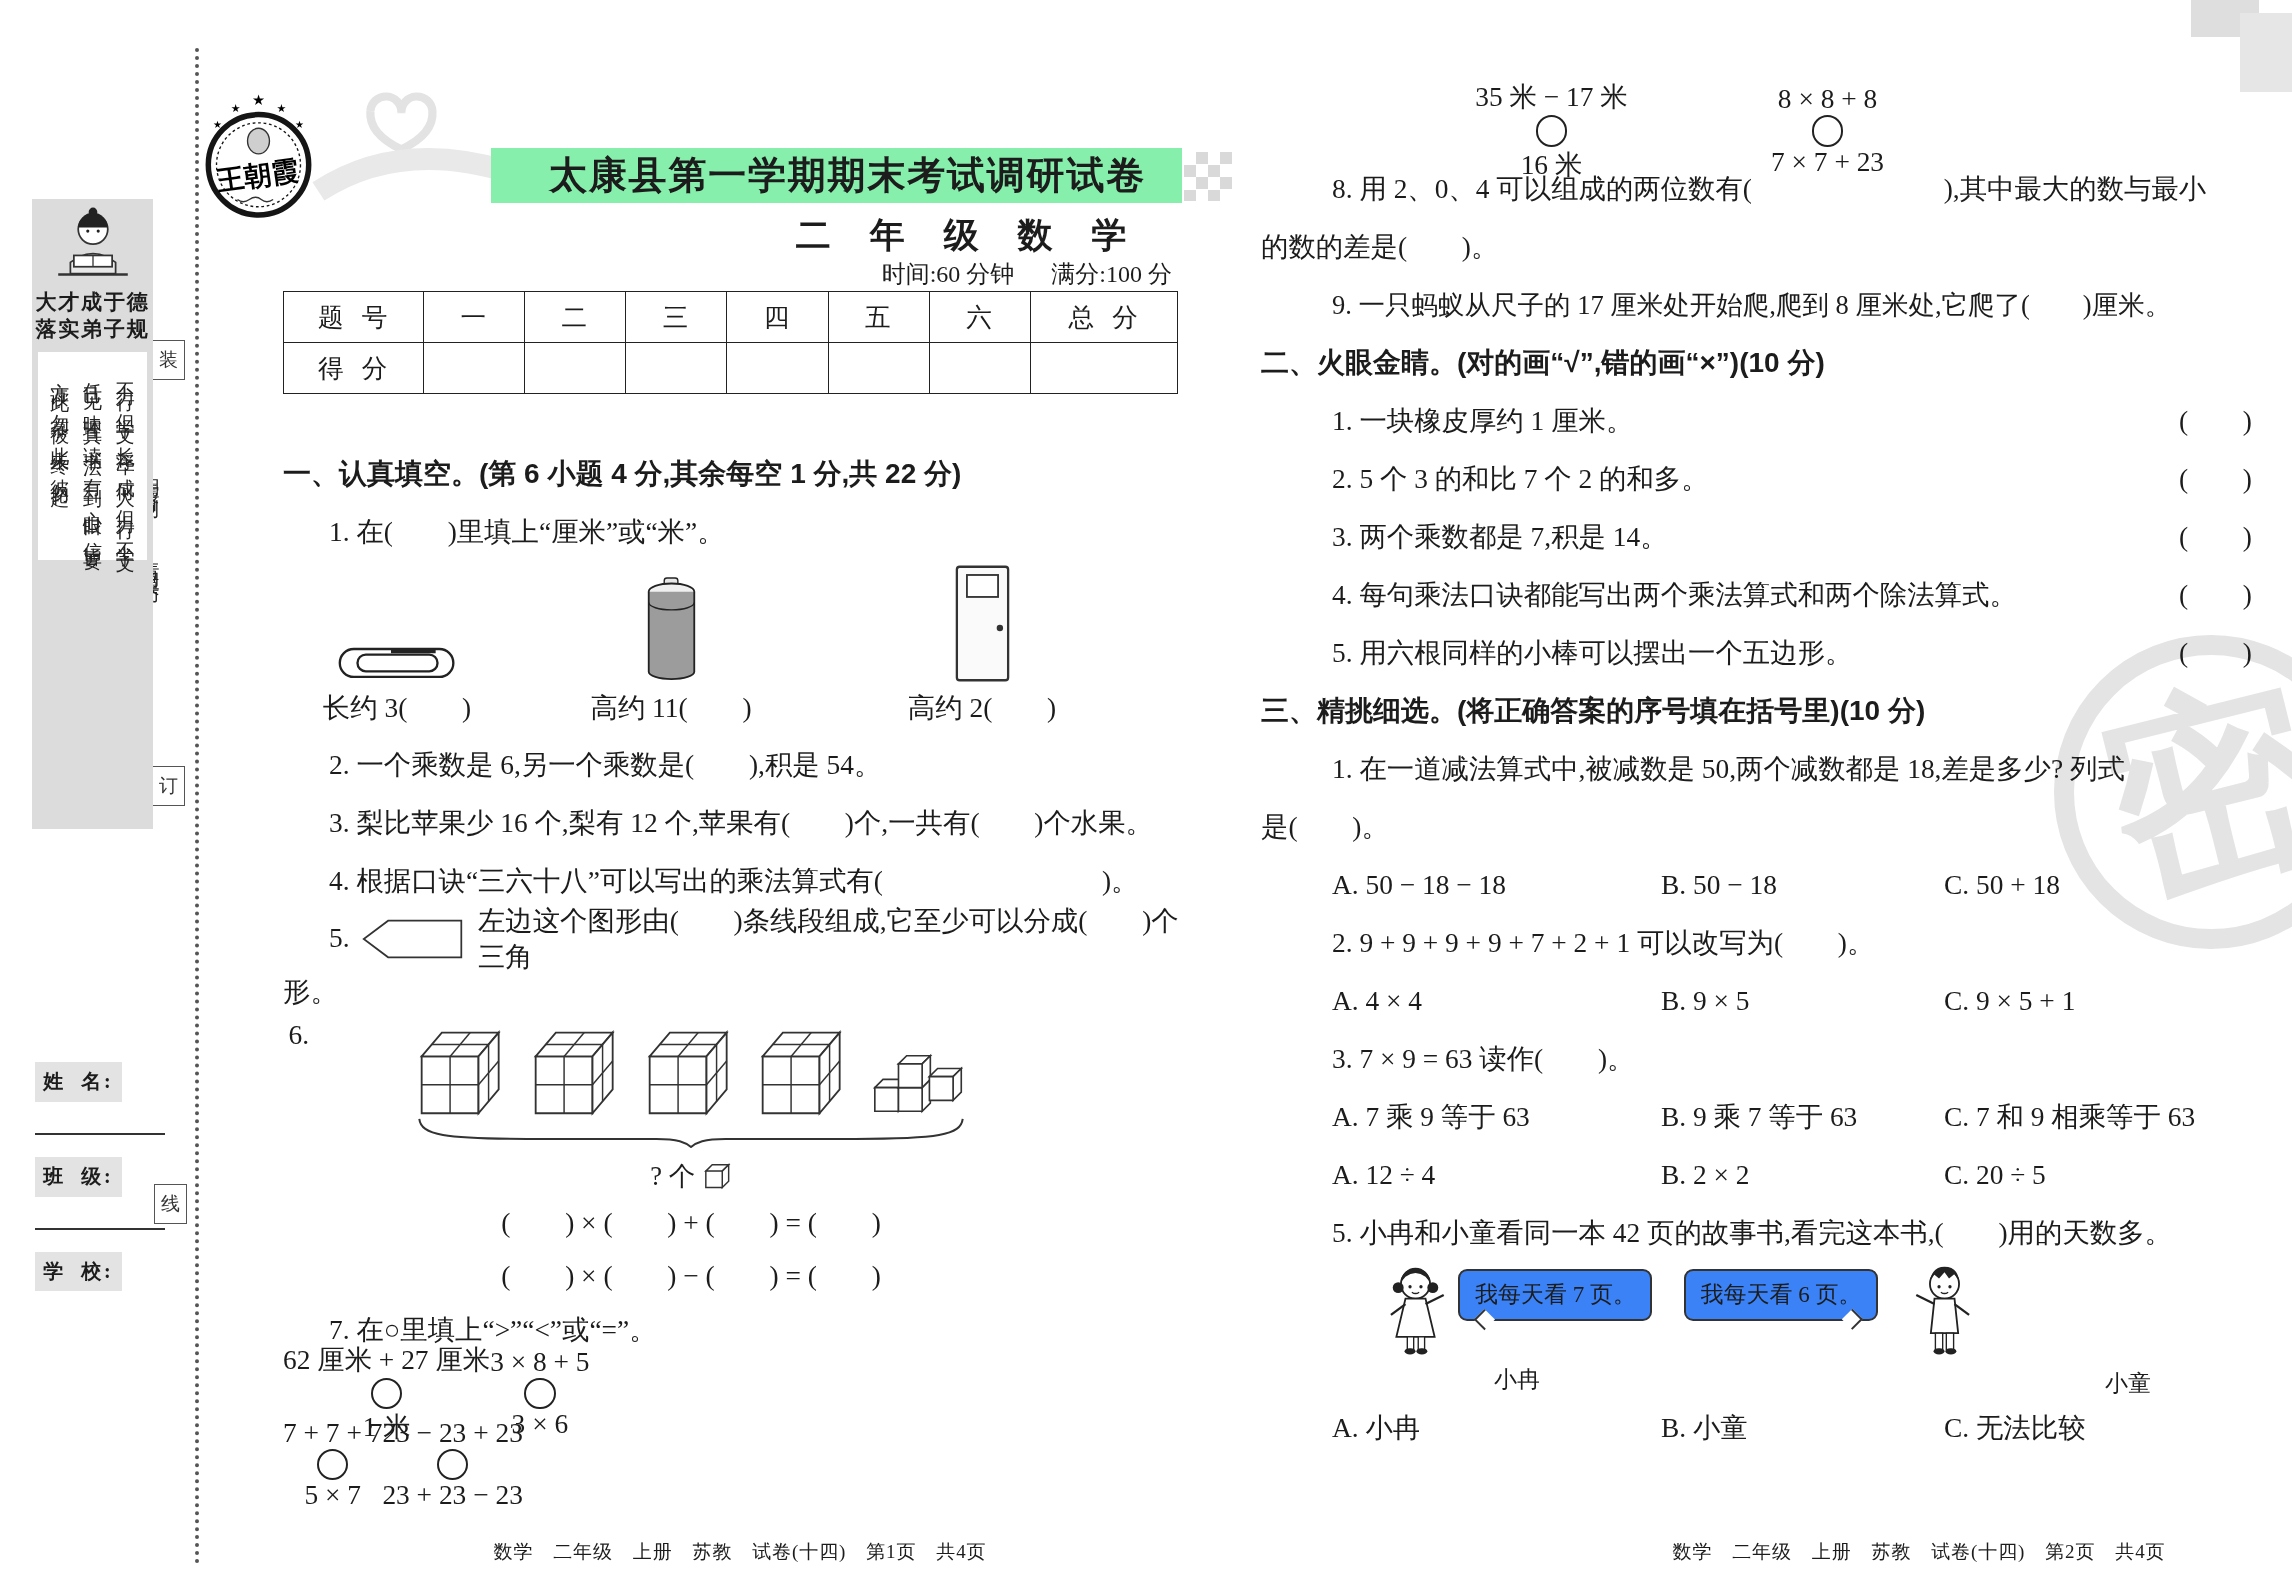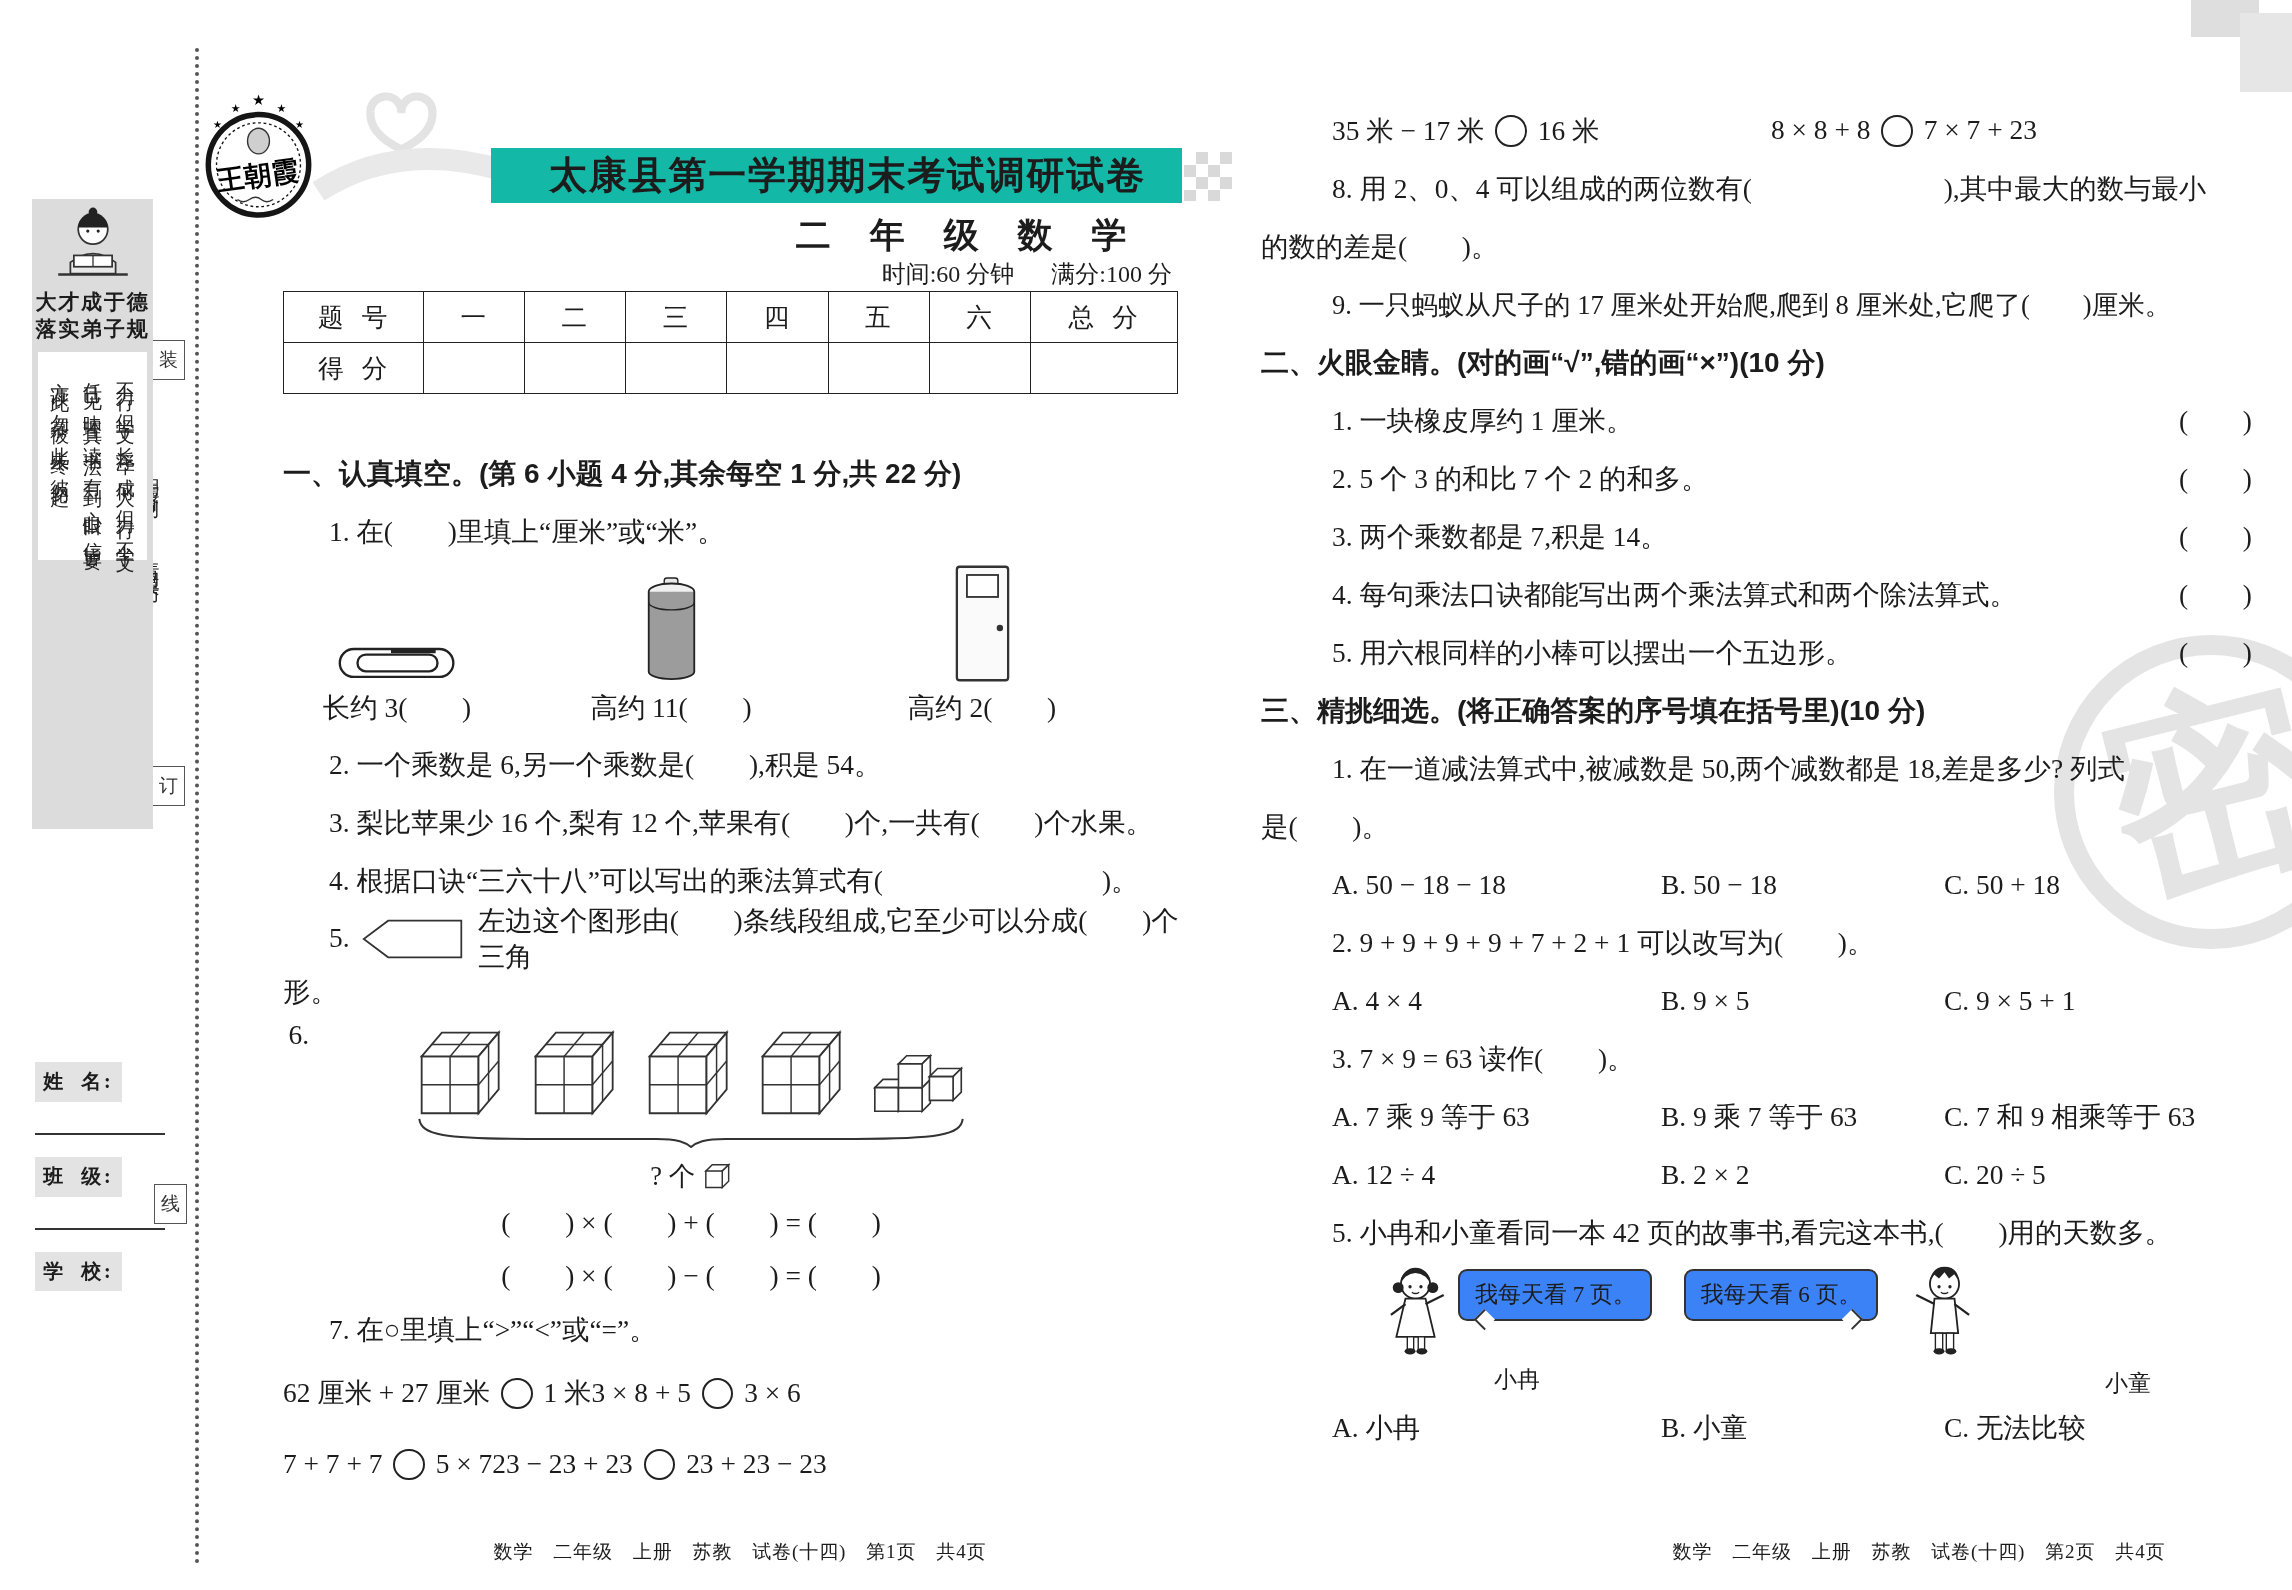--- a/index.html
+++ b/index.html
@@ -22,21 +22,21 @@
   .motto{font-size:21px;font-weight:bold;letter-spacing:1.8px;line-height:27.4px;}
   .dz{background:#ffffff;margin:9.1px 6.4px 0 6.4px;padding:14.6px 1.8px 16.4px 1.8px;display:flex;justify-content:space-evenly;}
   .dz-col{display:flex;flex-direction:column;gap:15.5px;align-items:center;}
   .vg{writing-mode:vertical-rl;font-size:19px;letter-spacing:5.5px;color:#222;}
   .fields{left:35px;top:1062px;width:137px;}
   .chip{display:block;width:max-content;background:#e3e3e3;padding:6.4px 8.2px;font-size:20px;letter-spacing:2.7px;font-weight:600;}
   .fline{border-bottom:2.3px solid #333;width:130px;margin:31px 0 22px 0;}
 
   
   .ribbon{left:302px;top:80px;}
-  .banner{left:491px;top:148px;width:691px;height:55px;background:#14b8a6;line-height:55px;
+  .banner{left:491px;top:148px;width:691px;height:55px;background:#86efac;line-height:55px;
           font-size:38px;font-weight:700;padding-left:58px;box-sizing:border-box;letter-spacing:1.8px;}
   .checker{left:1184px;top:152px;width:48px;height:49px;
            background:conic-gradient(#d9d9d9 0 25%,#ffffff 0 50%,#d9d9d9 0 75%,#ffffff 0);background-size:24px 25px;}
   .subtitle{left:676px;top:212px;width:585px;text-align:center;font-size:35px;font-weight:700;letter-spacing:14.6px;}
   .meta{left:649px;top:258px;width:523px;text-align:right;font-size:24px;}
   .meta span{margin-left:31px;}
   .logo{left:201px;top:88px;}
 
   
   .stable{left:283px;top:291px;width:895px;border-collapse:collapse;table-layout:fixed;}
@@ -58,21 +58,21 @@
   .fig-icon{height:122px;display:flex;align-items:flex-end;justify-content:center;}
   .fig-cap{height:46px;font-size:27.4px;padding-top:7.3px;}
   .q5row{height:57px;display:flex;align-items:center;gap:12.8px;}
   .q6{display:flex;margin-top:3.7px;}
   .q6-num{width:46px;padding-left:5.5px;}
   .q6-body{width:713px;text-align:center;}
   .cubes{display:flex;align-items:flex-end;gap:25.6px;height:97px;justify-content:center;}
   .q6-label{height:42px;display:flex;align-items:center;justify-content:center;gap:9.1px;font-size:26.5px;}
   .eq{height:53px;font-size:27.4px;display:flex;align-items:center;justify-content:center;}
   .cmp-grid .row{height:71px;display:flex;align-items:center;}
-  .cmp{display:flex;align-items:center;}
+  .cmp{display:flex;align-items:center;flex-direction:column;}
   .ring{display:inline-block;width:27.4px;height:27.4px;border:2.3px solid #222;border-radius:50%;margin:0 11px;flex:0 0 auto;}
 
   
   .rp{left:1261px;top:102px;width:991px;font-size:27.4px;}
   .tf{height:58px;display:flex;align-items:center;justify-content:space-between;padding-left:71px;}
   .opts{height:58px;display:flex;align-items:center;padding-left:71px;}
   .opts .o1{width:329px;}
   .opts .o2{width:283px;}
   .cmp2{height:58px;display:flex;align-items:center;padding-left:71px;}
   .cmp2 .c1{width:439px;}

